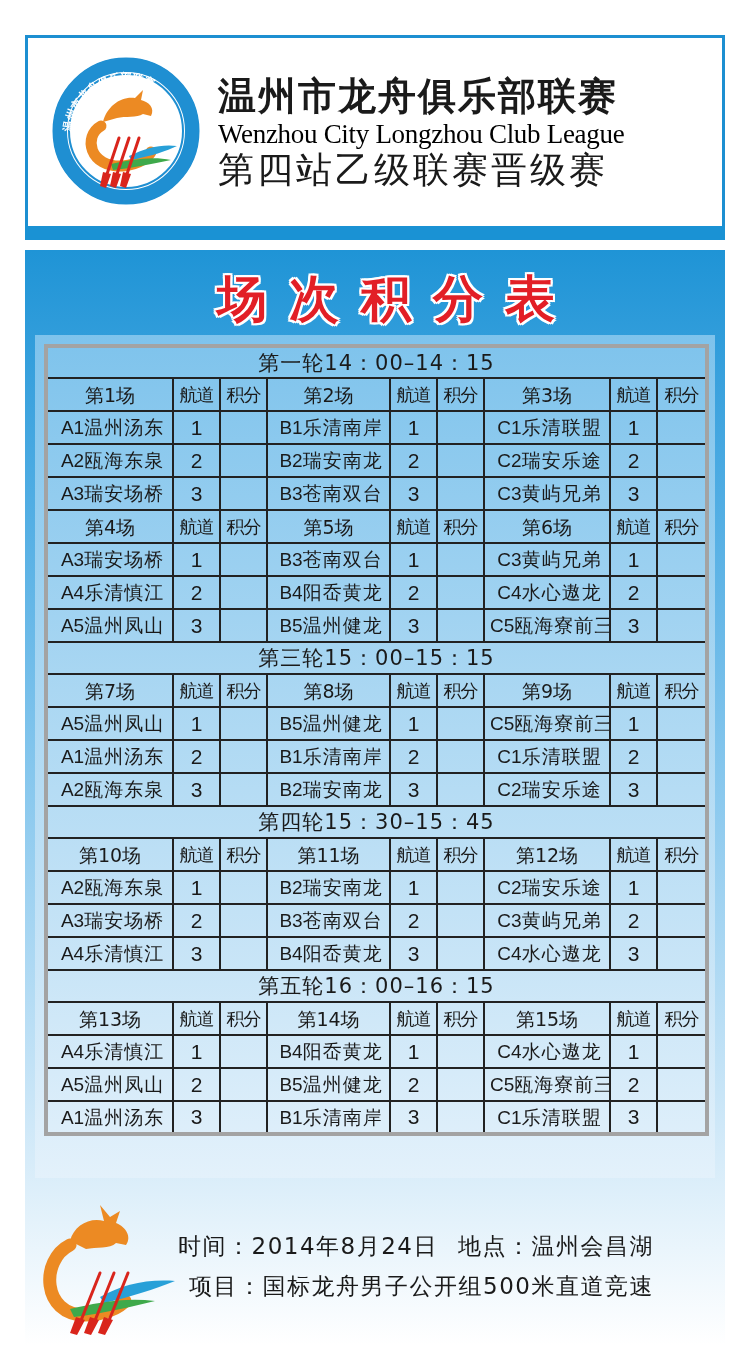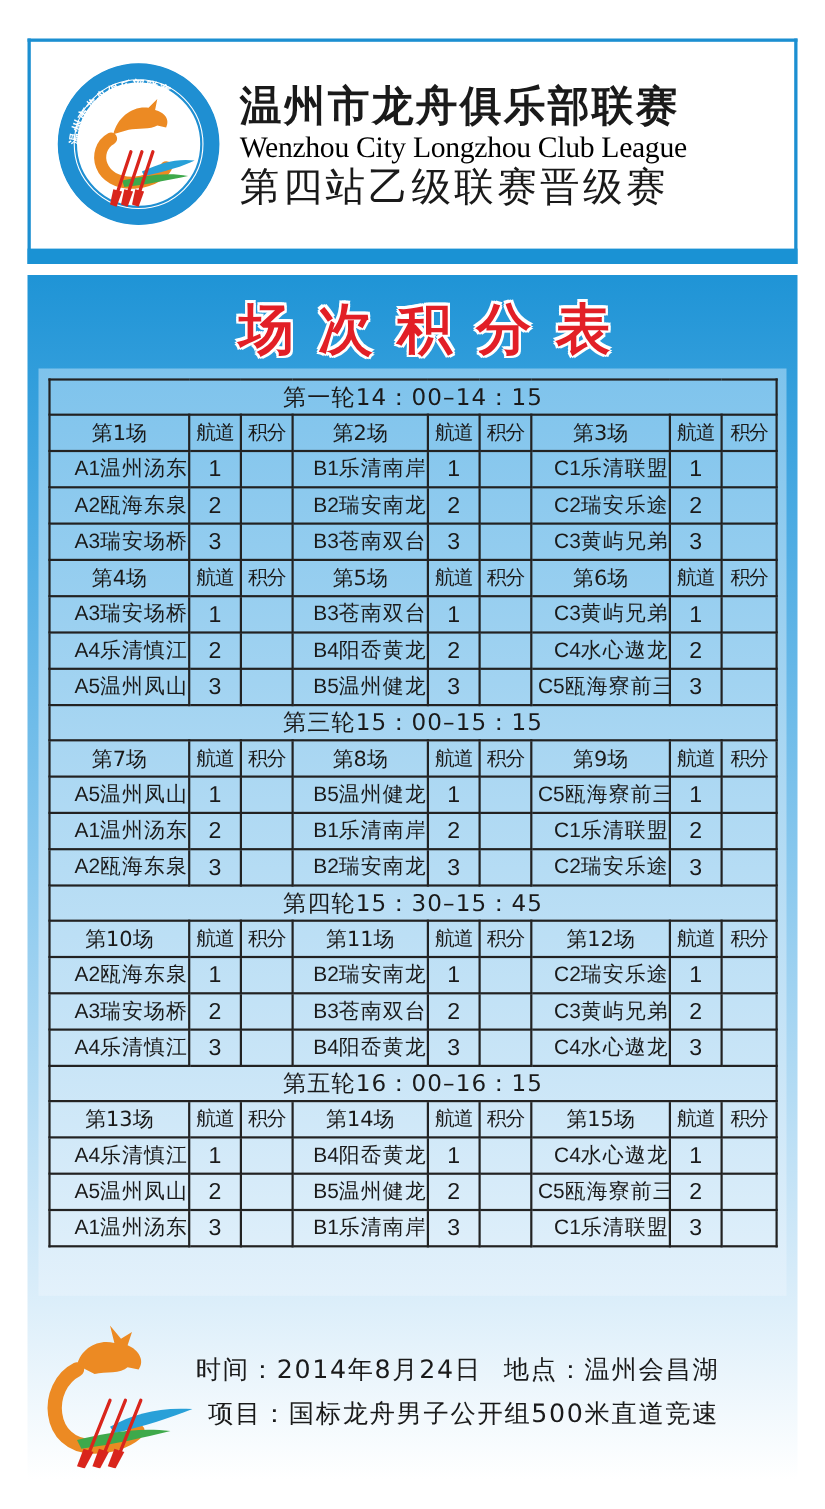--- a/index.html
+++ b/index.html
@@ -44,29 +44,29 @@
   }
   .inner-panel {
     position: absolute; left: 10px; top: 85px; width: 680px; height: 843px;
     background: linear-gradient(to bottom, #7ec3ec 0%, #a8d6f2 40%, #c9e5f7 75%, #e3f1fb 100%);
   }
 
   
   table.schedule {
     position: absolute; left: 44px; top: 344px; width: 661px;
     border-collapse: collapse; table-layout: fixed;
-    border: 2px solid #a3a3a3;
+    border: 4px solid #a3a3a3;
   }
   table.schedule td {
     border: 2px solid #222; height: 33px; font-size: 19px; line-height: 28px;
     text-align: center; white-space: nowrap; overflow: hidden; color: #1a1a1a;
     font-family: "DejaVu Sans", sans-serif;
   }
   table.schedule td.round { height: 32px; font-size: 21px; letter-spacing: 1px; }
-  table.schedule td.team { text-align: right; padding-left: 5px; font-size: 19px; letter-spacing: 1px; }
+  table.schedule td.team { text-align: center; padding-left: 5px; font-size: 19px; letter-spacing: 1px; }
   table.schedule td.team .code { font-family: "Liberation Sans", sans-serif; letter-spacing: 0; }
   table.schedule td.hdr { font-size: 19px; border-radius: 13px; }
   table.schedule td.hdr-narrow { font-size: 18px; letter-spacing: -1px; }
   table.schedule td.lane { font-family: "Liberation Sans", sans-serif; font-size: 21px; }
 
   
   .footer-logo { position: absolute; left: 30px; top: 1205px; width: 145px; height: 130px; }
   .footer-text { position: absolute; left: 178px; top: 1226px; text-align: right; }
   .footer-line {
     font-size: 23px; line-height: 40px; letter-spacing: 1.5px; color: #1a1a1a; white-space: nowrap;

